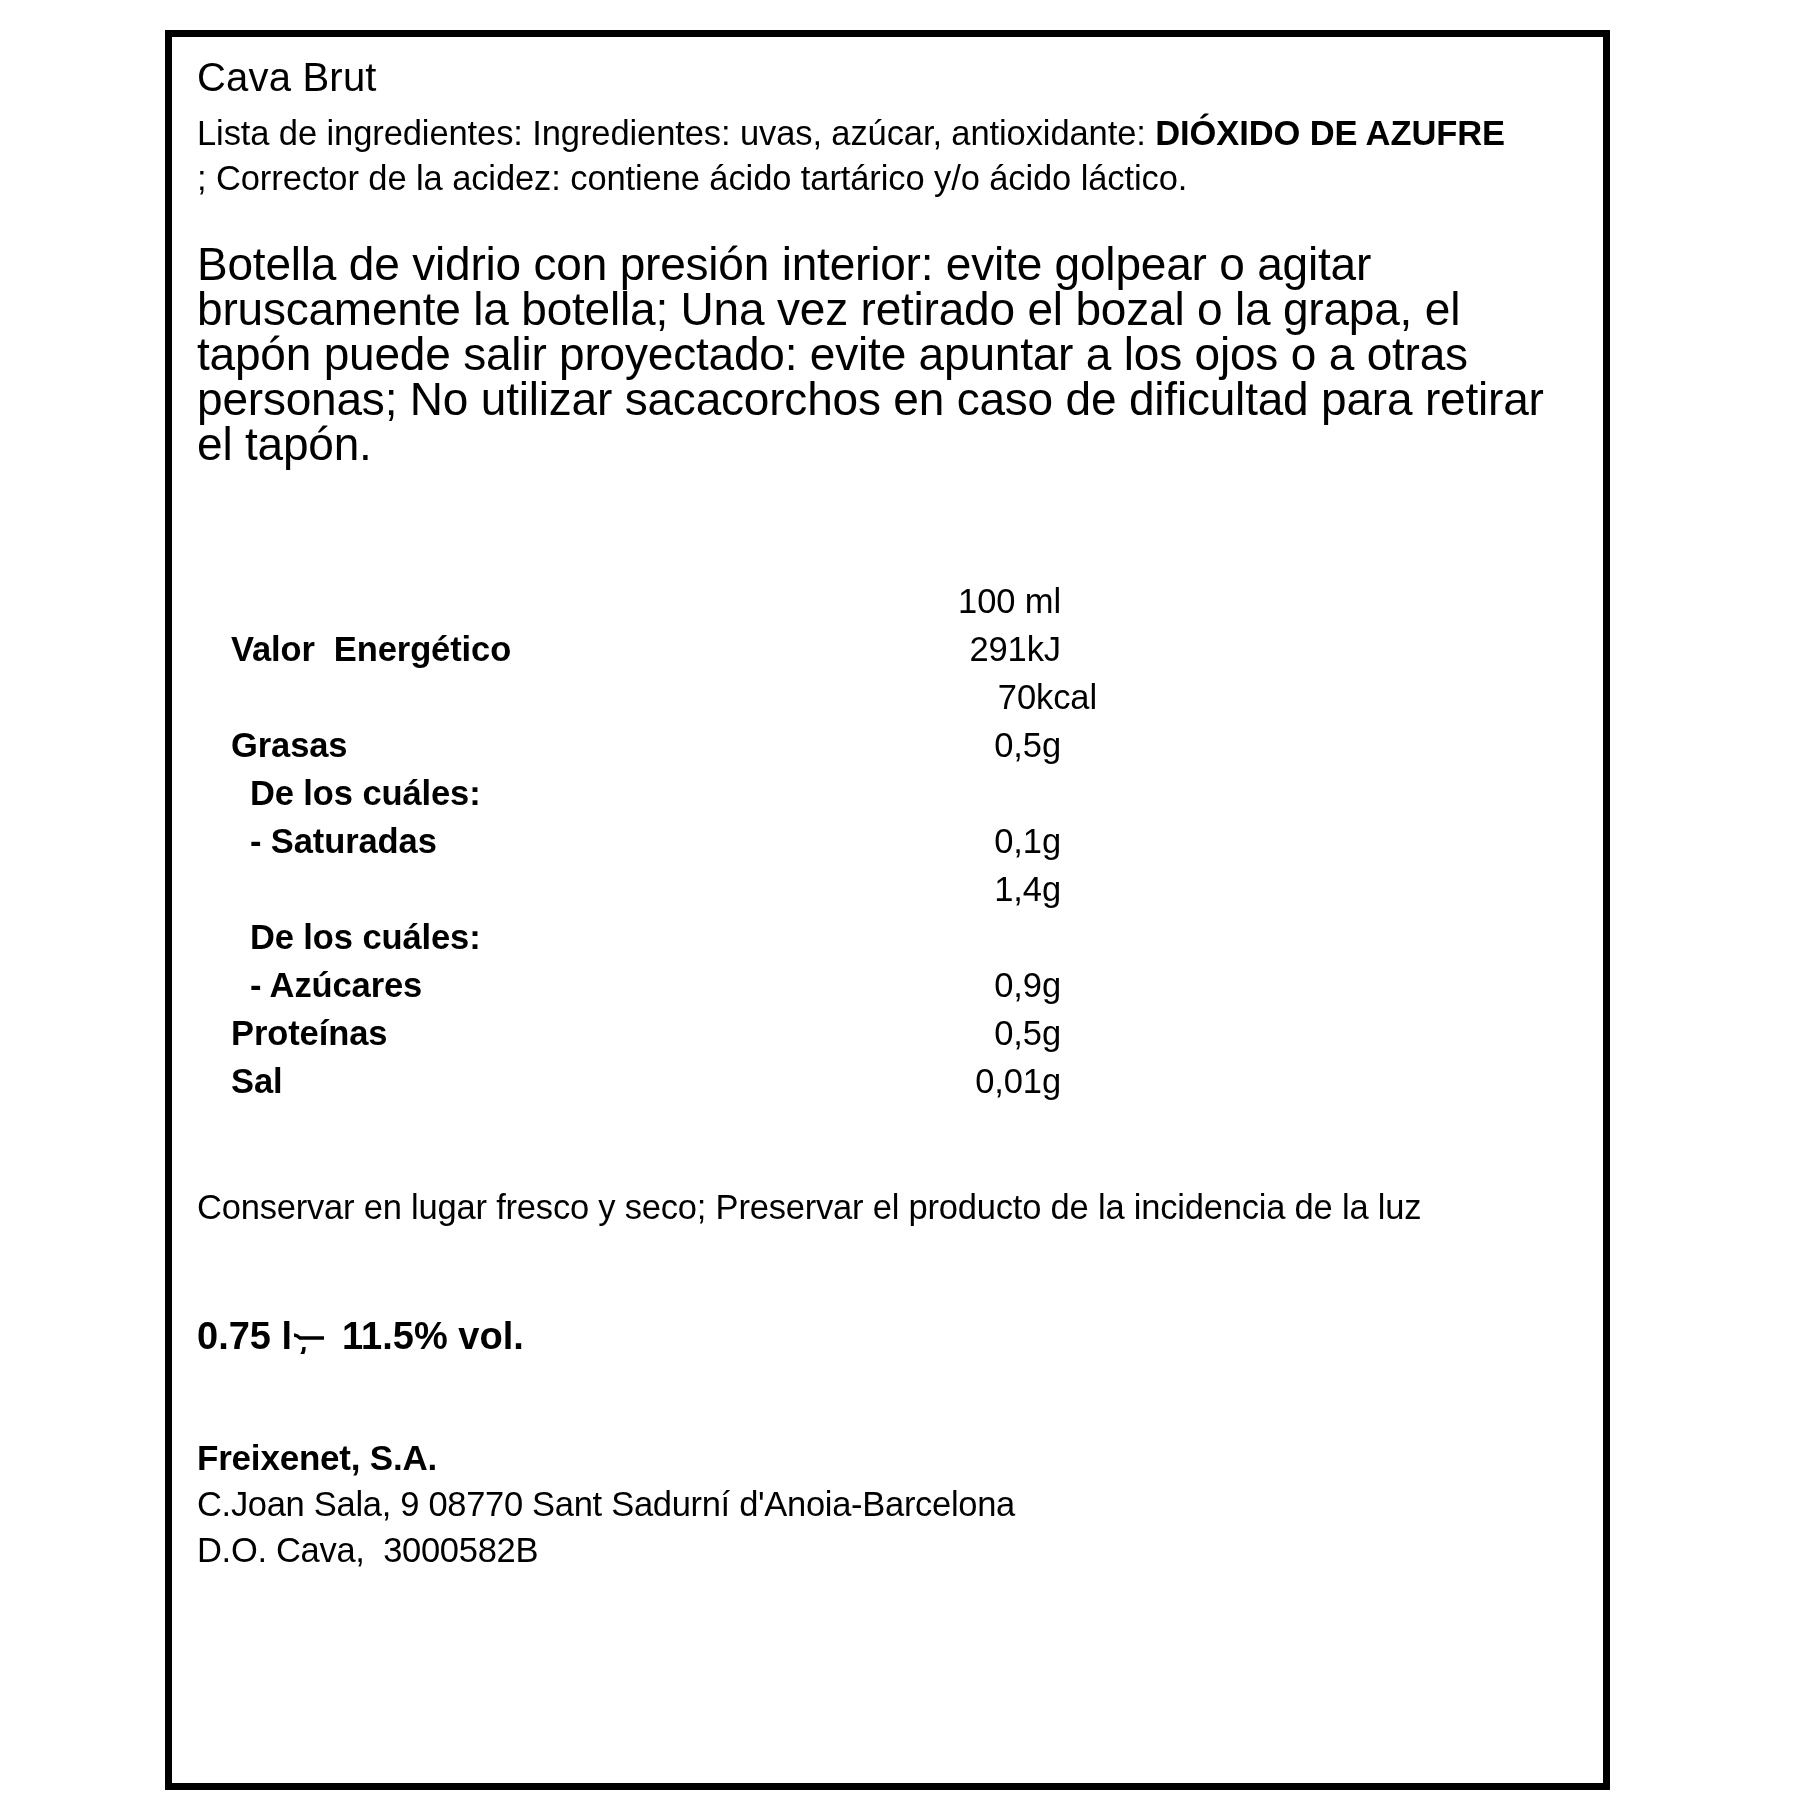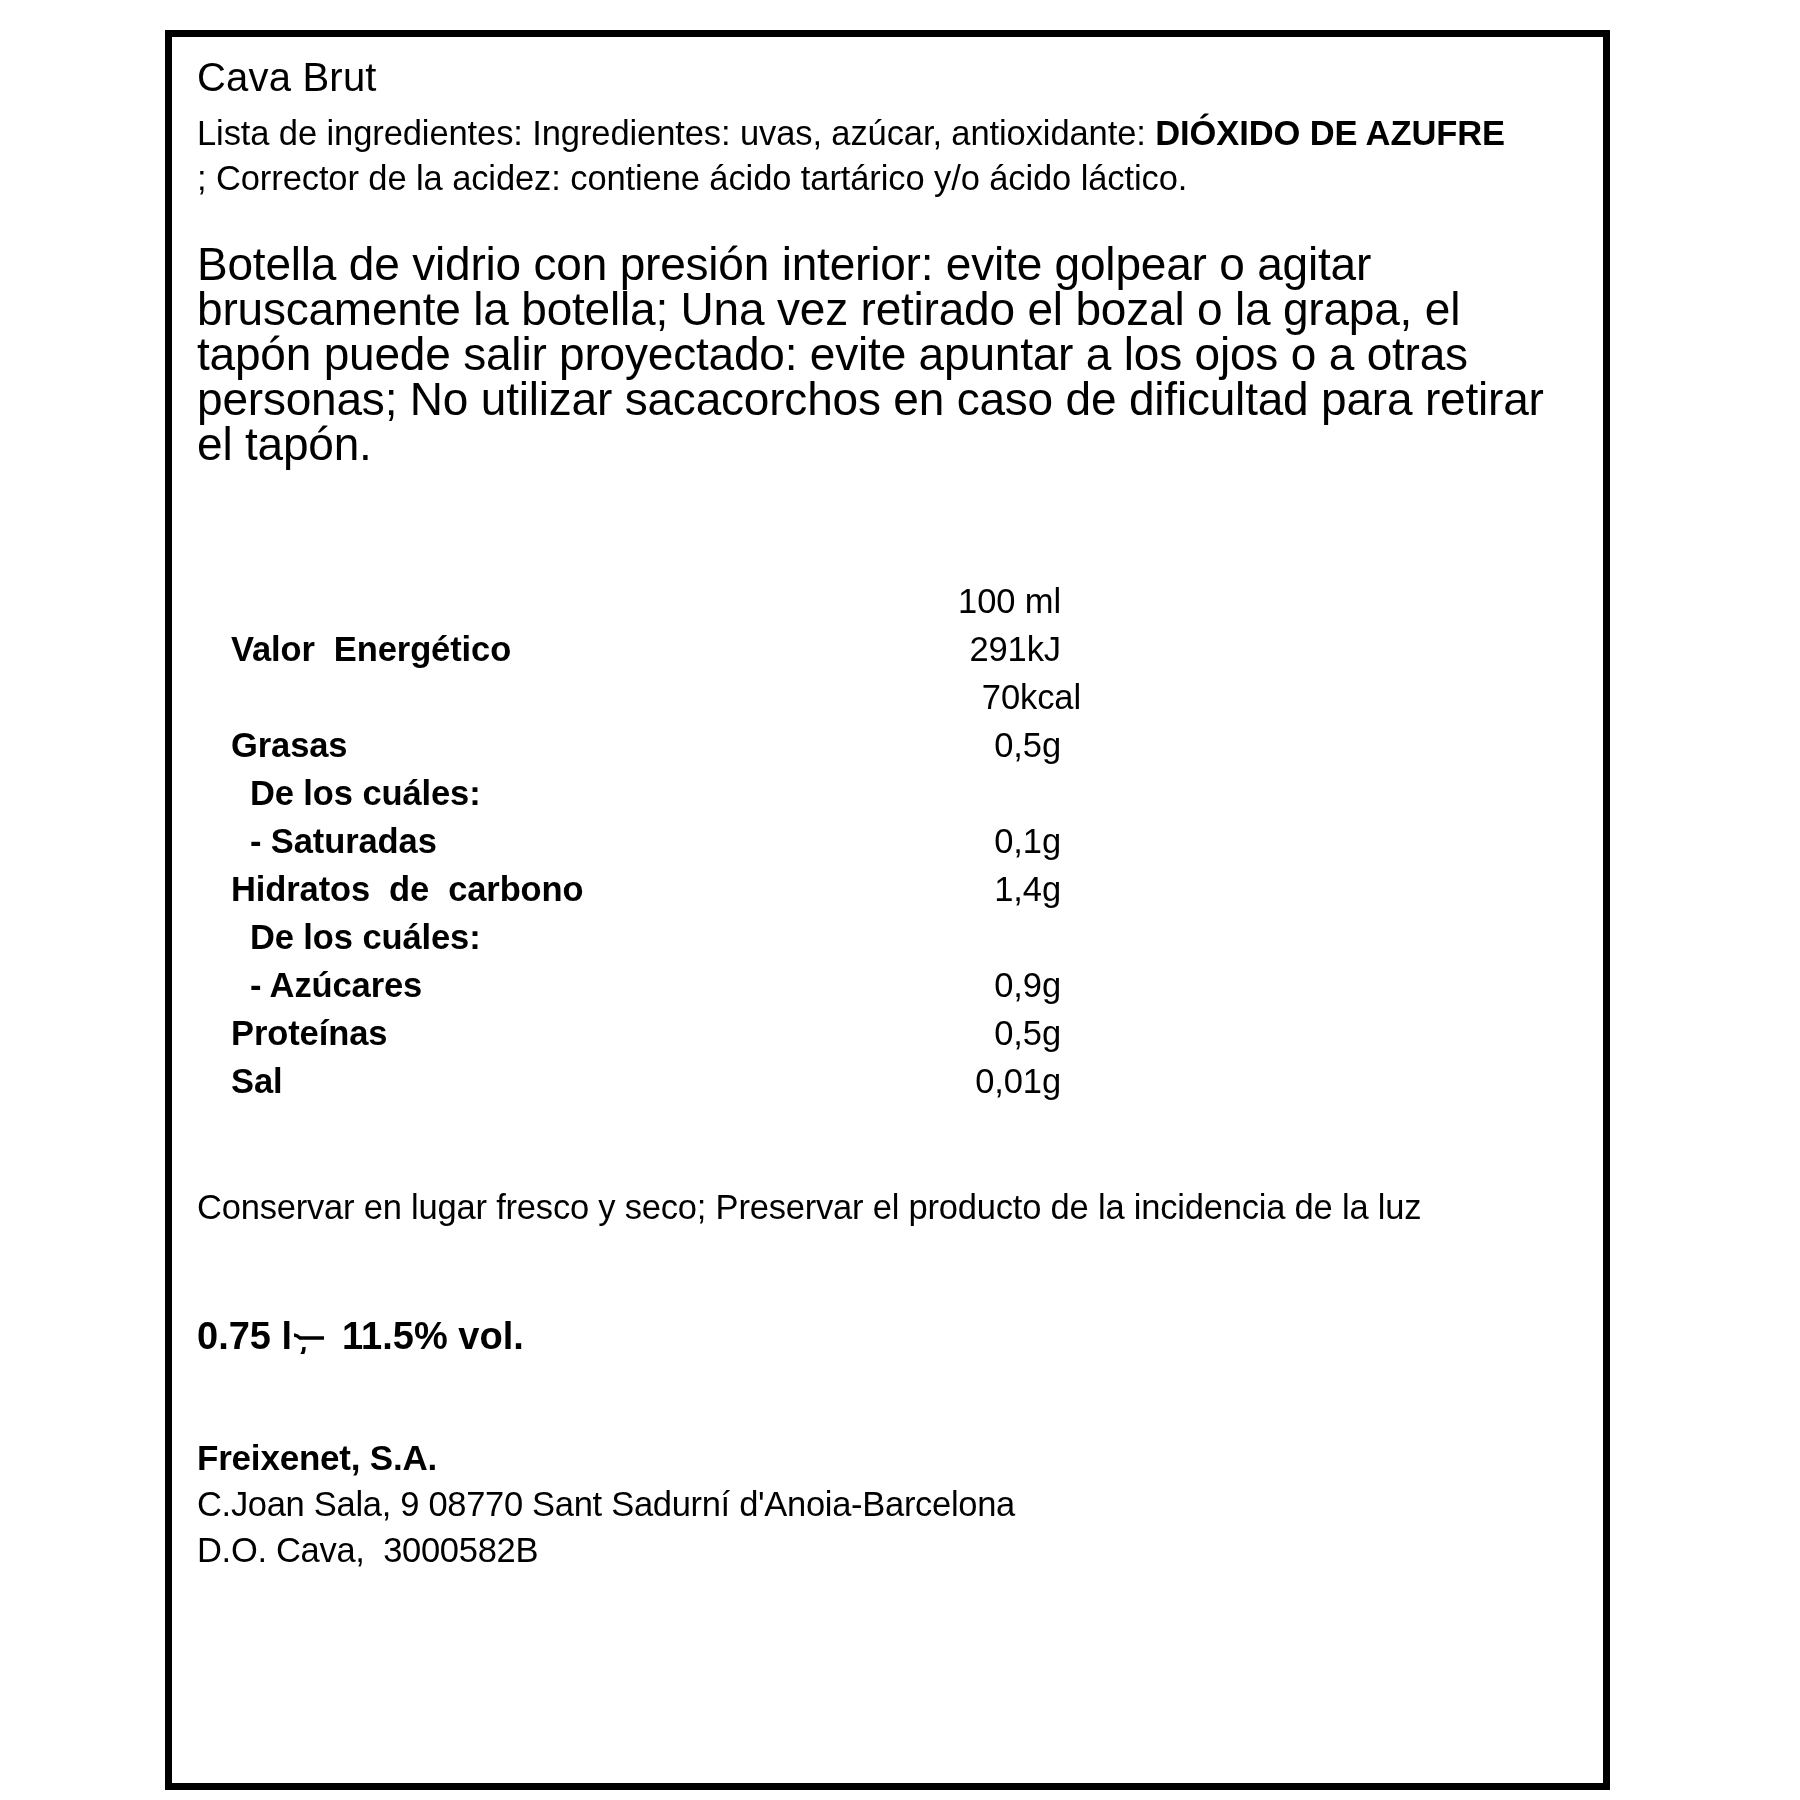--- a/index.html
+++ b/index.html
@@ -88,21 +88,21 @@
     font-weight: bold;
   }
   .nrow .nvalue {
     position: absolute;
     left: 600px;
     width: 230px;
     text-align: right;
     white-space: pre;
   }
   .nrow.hdr .nvalue { left: 600px; }
-  .nrow.kcal .nvalue { left: 620px; }
+  .nrow.kcal .nvalue { left: 636px; }
 
   .storage {
     position: absolute;
     left: 0px;
     top: 1148px;
     width: 1340px;
     font-size: 34.5px;
     line-height: 45px;
     letter-spacing: -0.2px;
   }
@@ -181,21 +181,20 @@
       </div>
       <div class="nrow">
         <span class="nlabel">  De los cuáles:</span>
         <span class="nvalue"></span>
       </div>
       <div class="nrow">
         <span class="nlabel">  - Saturadas</span>
         <span class="nvalue">0,1g</span>
       </div>
       <div class="nrow">
-        <span class="nlabel">Hidratos  de  carbono</span>
         <span class="nvalue">1,4g</span>
       </div>
       <div class="nrow">
         <span class="nlabel">  De los cuáles:</span>
         <span class="nvalue"></span>
       </div>
       <div class="nrow">
         <span class="nlabel">  - Azúcares</span>
         <span class="nvalue">0,9g</span>
       </div>

